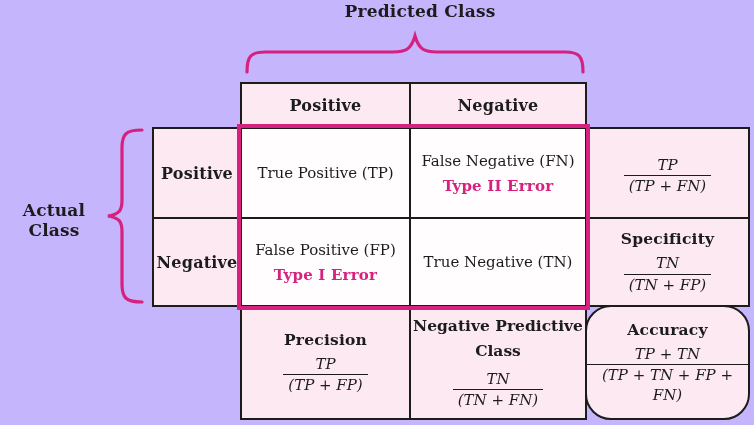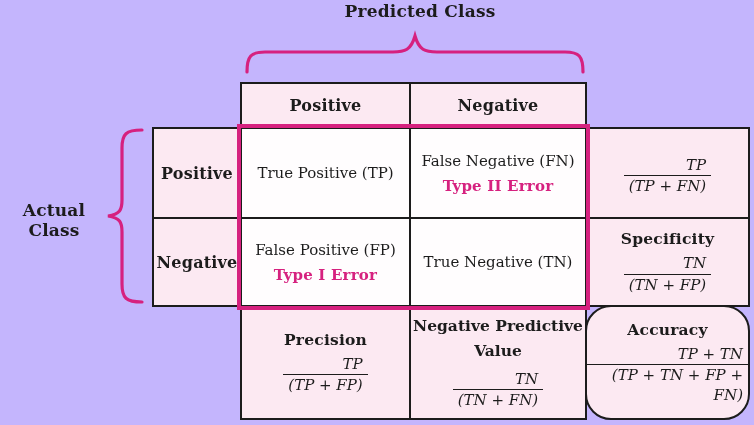--- a/index.html
+++ b/index.html
@@ -5,21 +5,21 @@
   html,body{margin:0;padding:0;background:#ffffff;}
   .stage{
     position:relative;width:754px;height:425px;background:#c4b5fd;overflow:hidden;
     font-family:"DejaVu Serif", serif;color:#1c1c1c;
   }
   .cell{
     position:absolute;box-sizing:border-box;border:2px solid #1c1c1c;
     display:flex;flex-direction:column;align-items:center;justify-content:center;
     text-align:center;
   }
-  .pink-bg{background:#fce9f2;text-align:right;}
+  .pink-bg{background:#fce9f2;}
   .white-bg{background:#fffdfe;}
   .hdr{font-weight:bold;font-size:16px;letter-spacing:.2px;}
   .plain{font-size:15px;}
   .error{font-weight:bold;font-size:15px;color:#d6217f;margin-top:7px;letter-spacing:.2px;}
   .metric-name{font-weight:bold;font-size:15.5px;letter-spacing:.2px;}
   .frac{font-style:italic;font-size:15px;line-height:1.35;margin-top:5px;}
   .frac .num{padding:0 5px;}
   .frac .den{border-top:1.6px solid #1c1c1c;padding:0 5px;}
   .npv-name{font-weight:bold;font-size:15.5px;line-height:1.6;}
   .pink-frame{
@@ -88,21 +88,21 @@
   <div class="cell pink-bg" style="left:240px;top:305px;width:171px;height:115px;">
     <div class="metric-name">Precision</div>
     <div class="frac">
       <div class="num">TP</div>
       <div class="den">(TP + FP)</div>
     </div>
   </div>
 
   <div class="cell pink-bg" style="left:409px;top:305px;width:178px;height:115px;">
     <div class="npv-name">Negative Predictive</div>
-    <div class="npv-name">Value</div>
+    <div class="npv-name">Class</div>
     <div class="frac">
       <div class="num">TN</div>
       <div class="den">(TN + FN)</div>
     </div>
   </div>
 
   <div class="cell pink-bg" style="left:585px;top:305px;width:165px;height:115px;border-radius:26px;">
     <div class="metric-name">Accuracy</div>
     <div class="frac">
       <div class="num">TP + TN</div>

